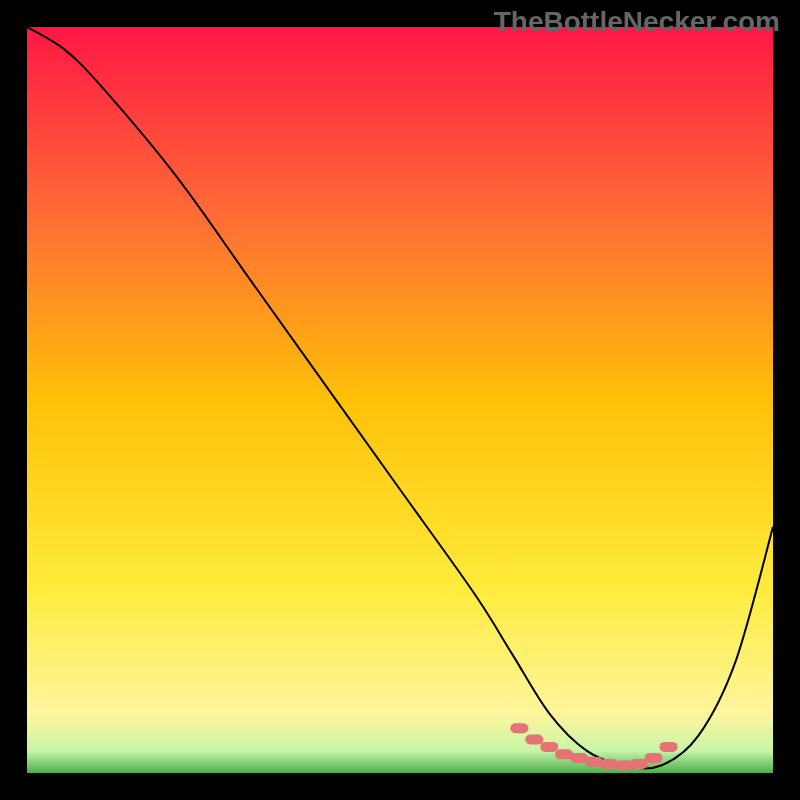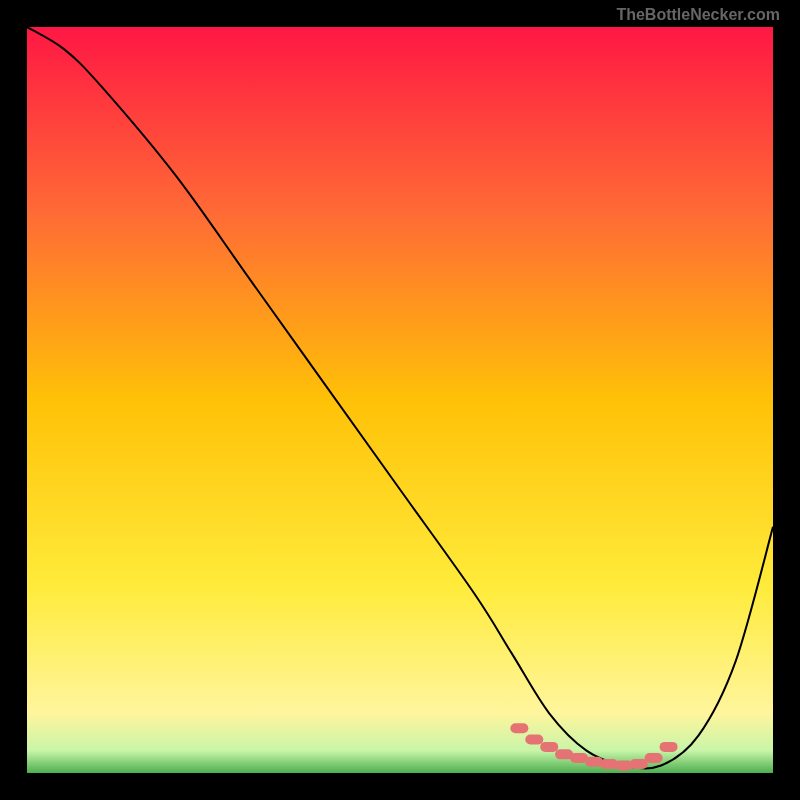--- a/index.html
+++ b/index.html
@@ -9,21 +9,21 @@
     height: 800px;
     background: #000;
     position: relative;
     font-family: Arial, sans-serif;
   }
   .watermark {
     position: absolute;
     top: 6px;
     right: 20px;
     color: #666;
-    font-size: 16px;
+    font-size: 28px;
     font-weight: bold;
     z-index: 10;
   }
   .plot-area {
     position: absolute;
     left: 27px;
     top: 27px;
     width: 746px;
     height: 746px;
     overflow: hidden;

